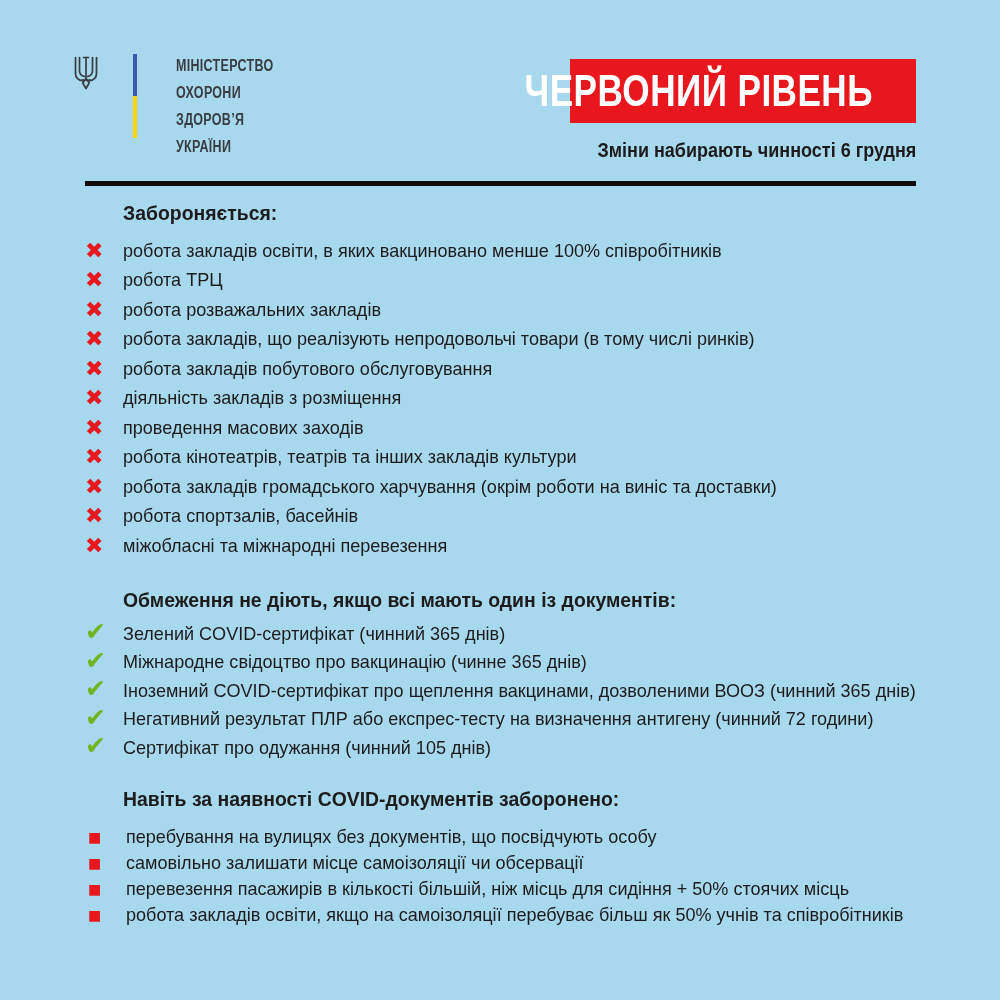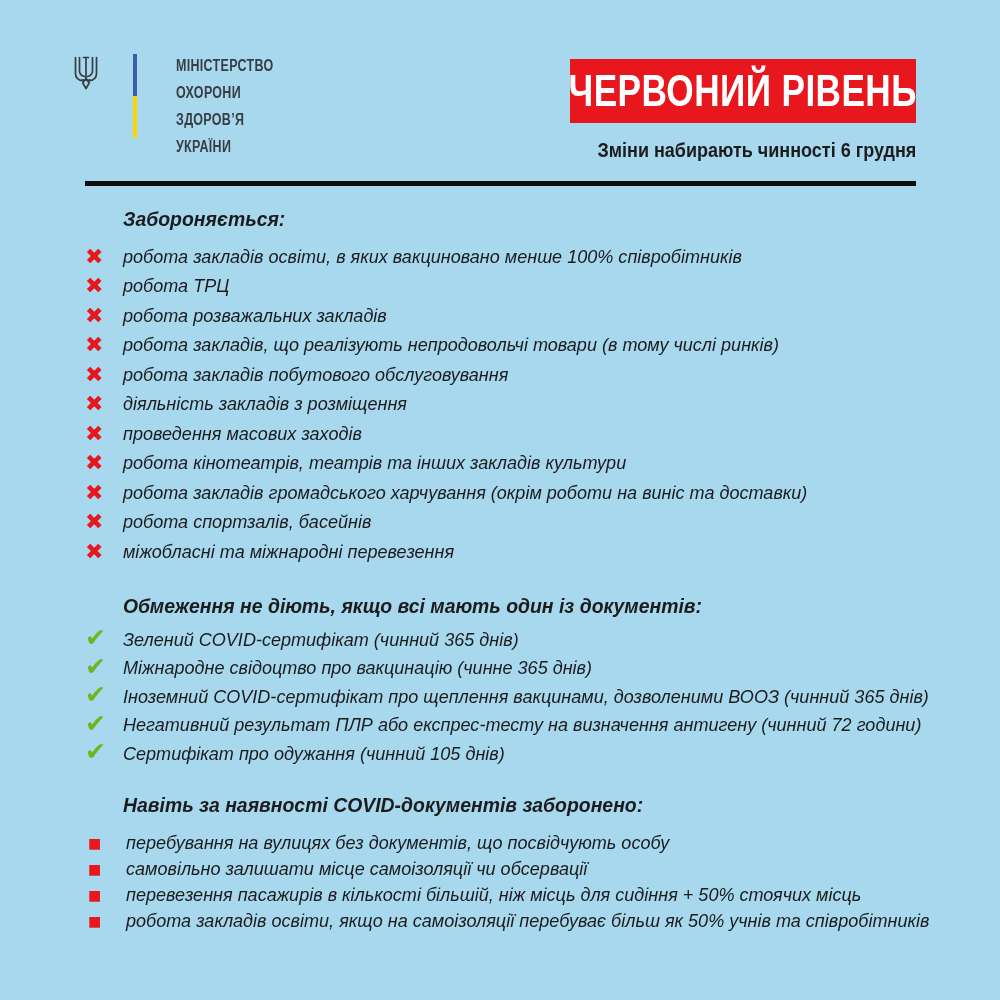--- a/index.html
+++ b/index.html
@@ -25,29 +25,29 @@
   
   .logo{position:absolute;left:72px;top:52px;display:flex;align-items:flex-start;gap:26px;}
   .trident{display:block;margin-top:4px;}
   .flagbar{width:4px;height:84px;margin-left:7px;margin-top:2px;
     background:linear-gradient(to bottom,var(--bar-blue) 0 50%,var(--bar-yellow) 50% 100%);}
   .ministry{margin-left:13px;font-size:16px;font-weight:bold;line-height:27px;
     color:var(--logo-text);letter-spacing:.4px;}
   .ministry div{transform:scaleX(.78);transform-origin:left center;white-space:nowrap;}
   
   .banner{position:absolute;left:570px;top:59px;width:346px;height:64px;
-    background:var(--red);display:flex;align-items:center;justify-content:center;}
+    background:var(--red);display:flex;align-items:center;justify-content:flex-end;}
   .banner-title{color:var(--banner-text);font-size:44px;font-weight:bold;white-space:nowrap;
     transform:scaleX(.8);letter-spacing:.5px;}
   .subtitle{position:absolute;right:84px;top:139px;font-size:20px;font-weight:bold;
     white-space:nowrap;transform:scaleX(.9);transform-origin:right center;}
   
   .rule{position:absolute;left:85px;top:181px;width:831px;height:5px;background:var(--rule-black);}
   
-  .content{position:absolute;left:85px;top:186px;width:880px;font-style:italic;}
+  .content{position:absolute;left:85px;top:180px;width:880px;}
   .heading{font-size:20px;font-weight:bold;margin-left:38px;white-space:nowrap;
     transform:scaleX(.97);transform-origin:left center;}
   .heading-1{margin-top:22px;}
   .heading-2{margin-top:28px;}
   .heading-3{margin-top:26px;}
   .list{margin-top:11px;}
   .list-2{margin-top:8px;}
   .list-3{margin-top:13px;}
   .item{display:flex;align-items:center;height:29.5px;}
   .list-2 .item{height:28.5px;}

